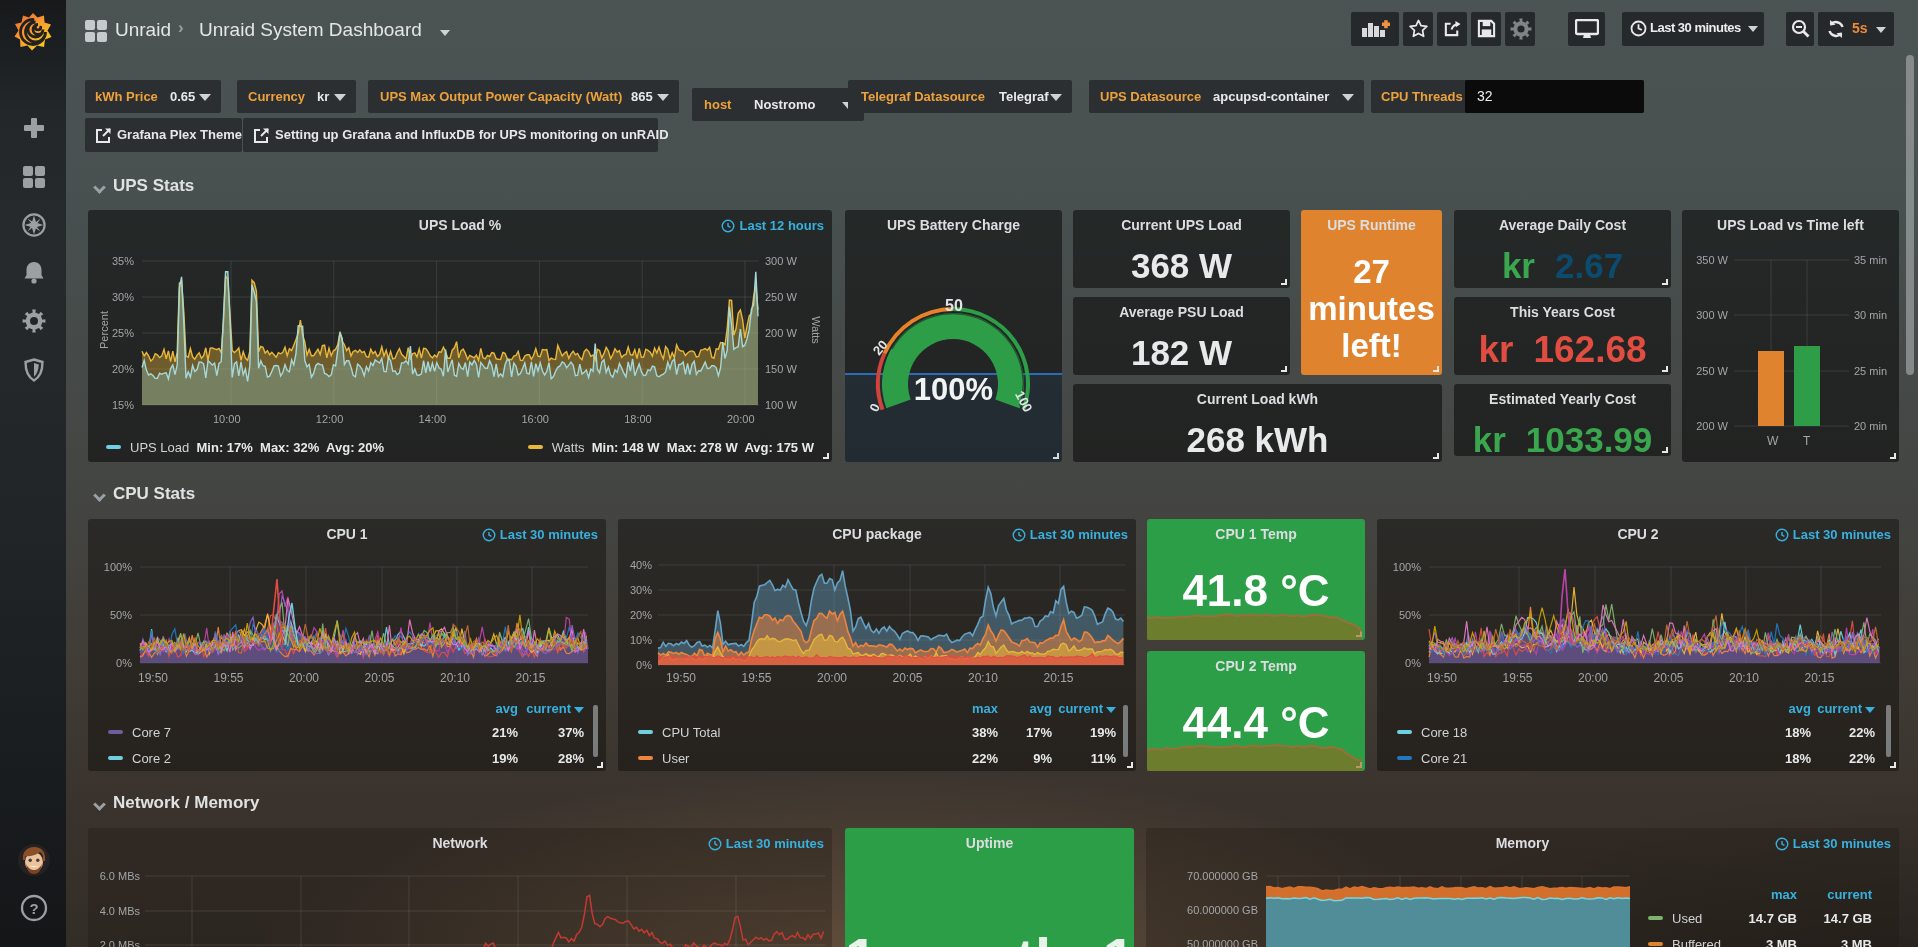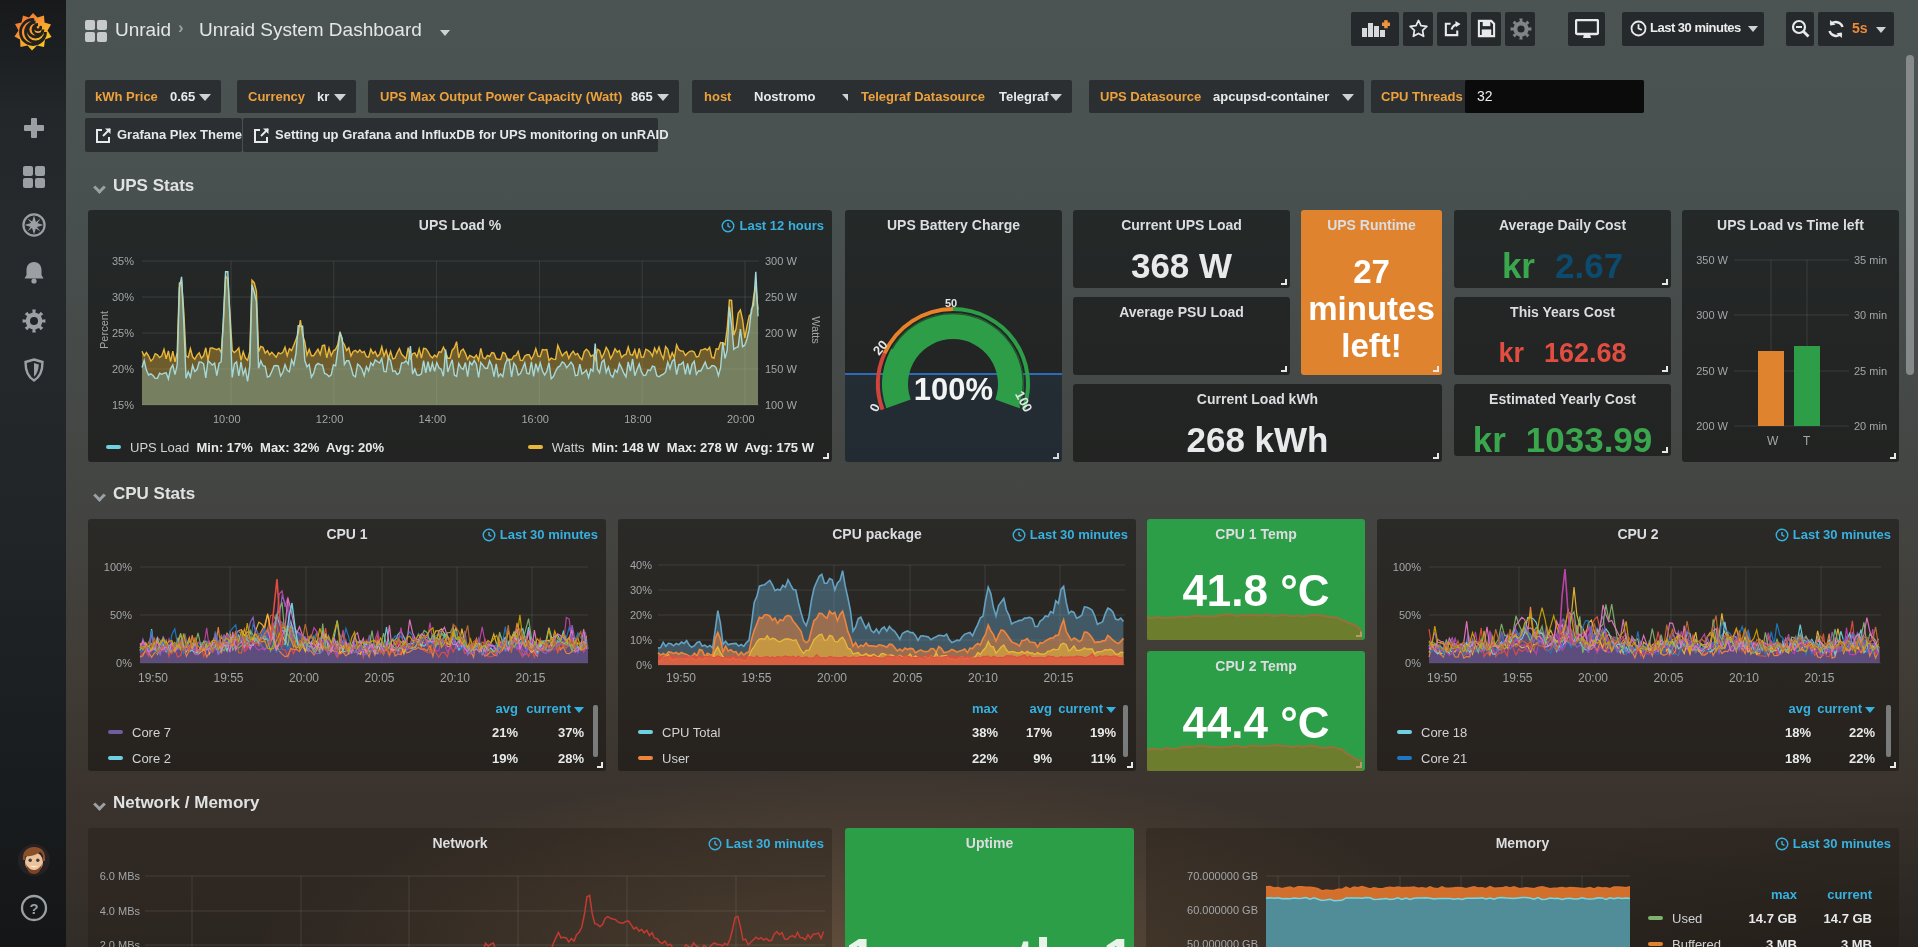--- a/index.html
+++ b/index.html
@@ -167,21 +167,21 @@
     <div class="pill" style="left:237px;top:80px;width:119px">
       <span class="plab" style="left:11px">Currency</span>
       <span class="pval" style="left:80px">kr</span>
       <span class="caret" style="position:absolute;right:10px;top:14px"></span>
     </div>
     <div class="pill" style="left:368px;top:80px;width:311px">
       <span class="plab" style="left:12px">UPS Max Output Power Capacity (Watt)</span>
       <span class="pval" style="left:263px">865</span>
       <span class="caret" style="position:absolute;right:10px;top:14px"></span>
     </div>
-    <div class="pill" style="left:692px;top:80px;width:172px">
+    <div class="pill" style="left:692px;top:88px;width:172px">
       <span class="plab" style="left:12px">host</span>
       <span class="pval" style="left:62px">Nostromo</span>
       <span class="caret" style="position:absolute;right:10px;top:14px"></span>
     </div>
     <div class="pill" style="left:848px;top:80px;width:224px">
       <span class="plab" style="left:13px">Telegraf Datasource</span>
       <span class="pval" style="left:151px">Telegraf</span>
       <span class="caret" style="position:absolute;right:10px;top:14px"></span>
     </div>
     <div class="pill" style="left:1089px;top:80px;width:275px">
@@ -269,47 +269,48 @@
       </svg>
       <svg style="position:absolute;left:0;top:0" width="217" height="252">
         <path d="M41.3,198.3 A71,71 0 1 1 174.7,198.3 L150.3,189.4 A45,45 0 1 0 65.7,189.4 Z" fill="#2d9e47"></path>
         <path d="M35.6,200.3 A77,77 0 0 1 37.7,142.7 L41.3,144.3 A73,73 0 0 0 39.4,199.0 Z" fill="#cf453c"></path>
         <path d="M37.7,142.7 A77,77 0 0 1 108.0,97.0 L108.0,101.0 A73,73 0 0 0 41.3,144.3 Z" fill="#e88229"></path>
         <path d="M108.0,97.0 A77,77 0 0 1 180.4,200.3 L176.6,199.0 A73,73 0 0 0 108.0,101.0 Z" fill="#2d9e47"></path>
         <path d="M46.5,138.5 A71,71 0 0 1 175.5,195.9 L174.1,195.5 A69.5,69.5 0 0 0 47.8,139.2 Z" fill="rgba(20,24,22,0.55)"></path>
       </svg>
       <div class="abs" style="left:26px;top:190px;font-size:13px;font-weight:bold;color:#e4e5e6;transform:rotate(-65deg)">0</div>
       <div class="abs" style="left:28px;top:130px;font-size:13px;font-weight:bold;color:#e4e5e6;transform:rotate(-50deg)">20</div>
-      <div class="abs" style="left:100px;top:87px;font-size:11px;font-weight:bold;color:#e4e5e6;transform:rotate(0deg)">50</div>
+      <div class="abs" style="left:100px;top:87px;font-size:16px;font-weight:bold;color:#e4e5e6;transform:rotate(0deg)">50</div>
       <div class="abs" style="left:168px;top:184px;font-size:13px;font-weight:bold;color:#e4e5e6;transform:rotate(62deg)">100</div>
       <div class="bigval" style="top:162px;font-size:31px;color:#f2f3f3">100%</div>
     </div>
     <div class="panel" style="left:1073px;top:210px;width:217px;height:78px">
       <div class="ptitle">Current UPS Load</div>
       <div class="corner"></div>
       <div class="bigval" style="top:36px;font-size:35px;color:#e8e9ea">368 W</div>
     </div>
     <div class="panel" style="left:1073px;top:297px;width:217px;height:78px">
       <div class="ptitle">Average PSU Load</div>
       <div class="corner"></div>
+      <div class="bigval" style="top:36px;font-size:35px;color:#e8e9ea">182 W</div>
     </div>
     <div class="panel" style="left:1073px;top:384px;width:369px;height:78px">
       <div class="ptitle">Current Load kWh</div>
       <div class="corner"></div>
       <div class="bigval" style="top:36px;font-size:35px;color:#e8e9ea">268 kWh</div>
     </div>
     <div class="panel" style="left:1454px;top:210px;width:217px;height:78px">
       <div class="ptitle">Average Daily Cost</div>
       <div class="corner"></div>
       <div class="bigval" style="top:36px;font-size:35px"><span style="color:#3aa64e">kr</span><span style="display:inline-block;width:20px"></span><span style="color:#0c4a6e">2.67</span></div>
     </div>
     <div class="panel" style="left:1454px;top:297px;width:217px;height:78px">
       <div class="ptitle">This Years Cost</div>
       <div class="corner"></div>
-      <div class="bigval" style="top:41px;font-size:27px"><span style="color:#e24d42">kr</span><span style="display:inline-block;width:20px"></span><span style="color:#e24d42">162.68</span></div>
+      <div class="bigval" style="top:32px;font-size:37px"><span style="color:#e24d42">kr</span><span style="display:inline-block;width:20px"></span><span style="color:#e24d42">162.68</span></div>
     </div>
     <div class="panel" style="left:1454px;top:384px;width:217px;height:72px">
       <div class="ptitle">Estimated Yearly Cost</div>
       <div class="corner"></div>
       <div class="bigval" style="top:36px;font-size:35px"><span style="color:#3aa64e">kr</span><span style="display:inline-block;width:20px"></span><span style="color:#3aa64e">1033.99</span></div>
     </div>
     <div class="panel" style="left:1301px;top:210px;width:141px;height:165px;background:#e0832f">
       <div class="ptitle">UPS Runtime</div>
       <div class="corner"></div>
       <div class="bigval" style="top:43px;font-size:33px;line-height:37px;color:#fff">27<br>minutes<br>left!</div>

